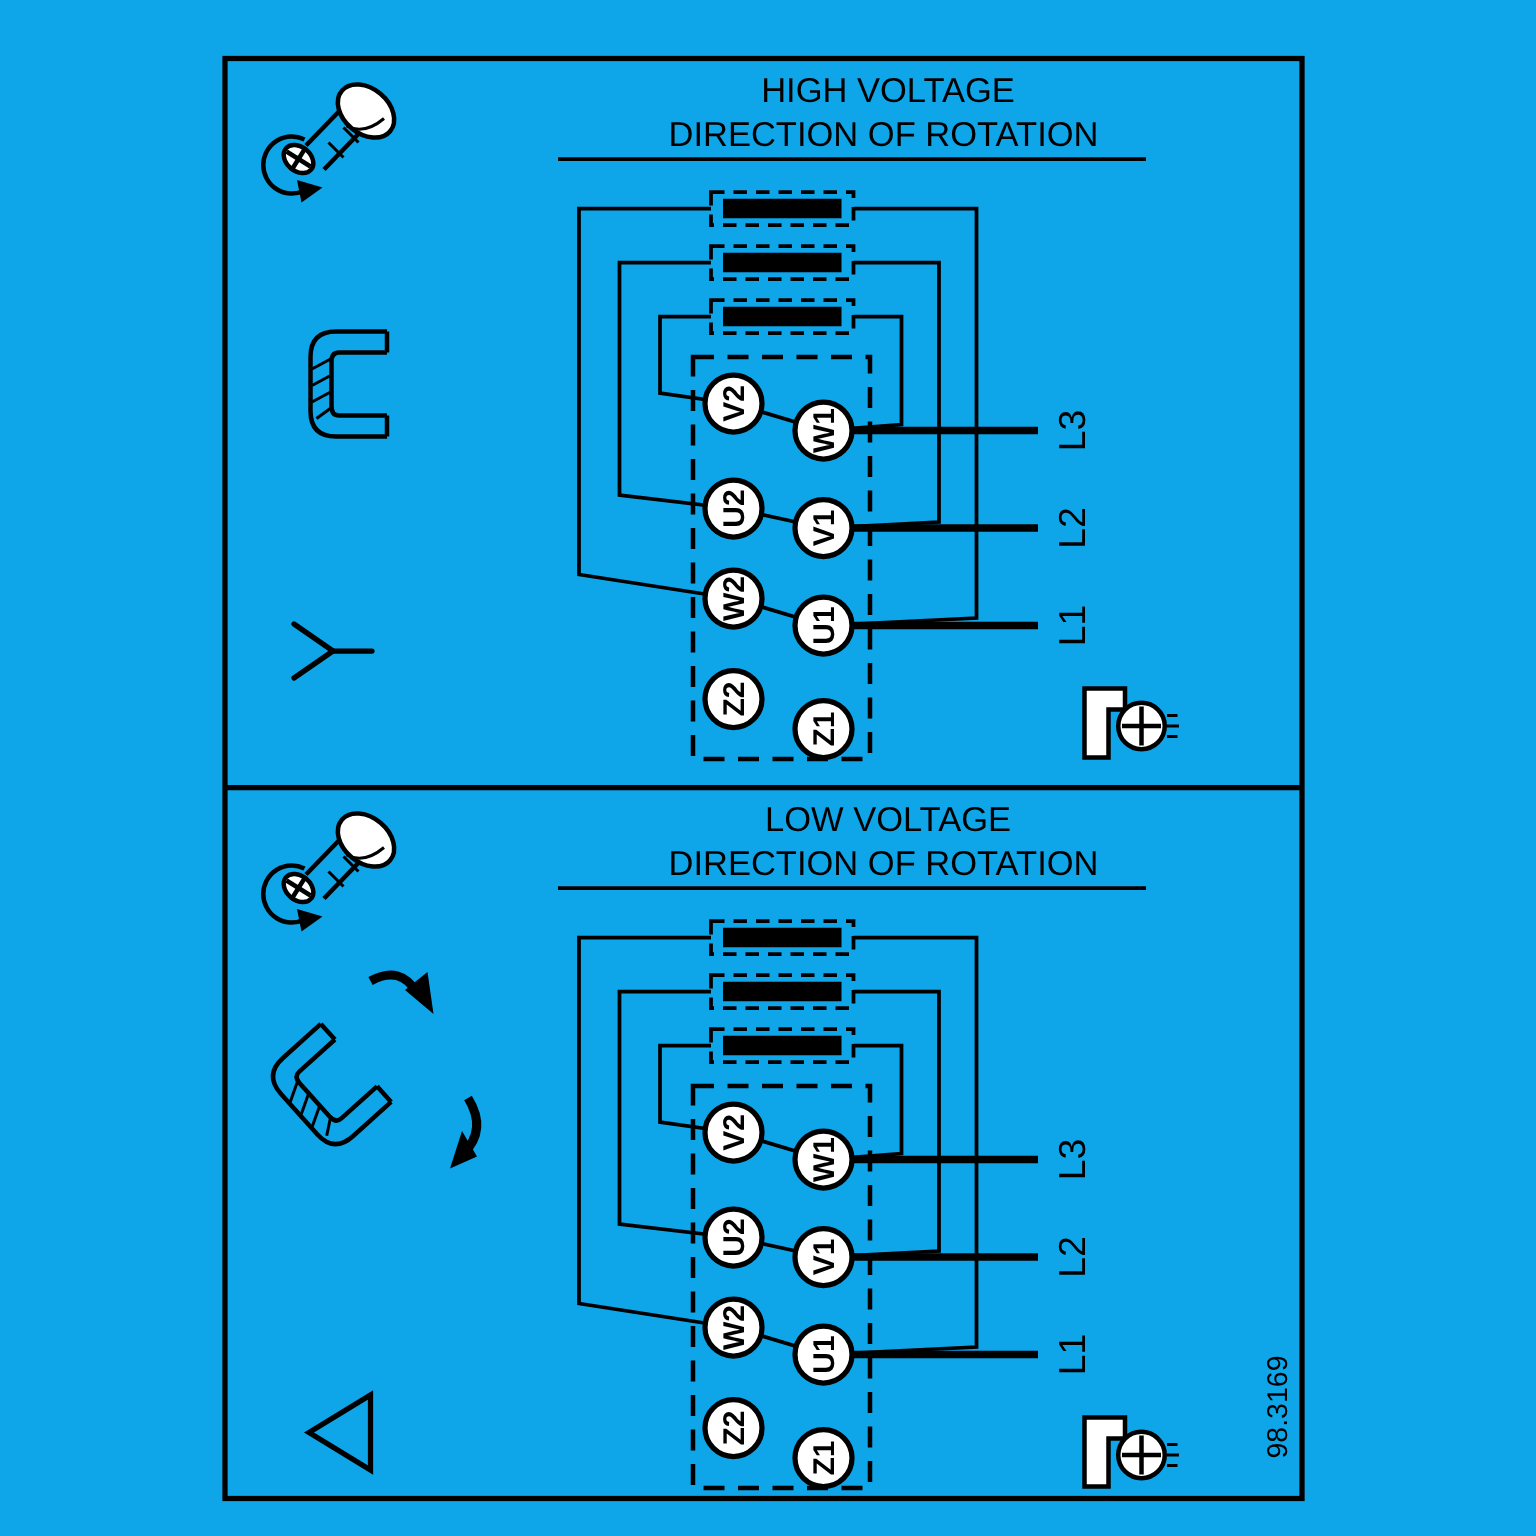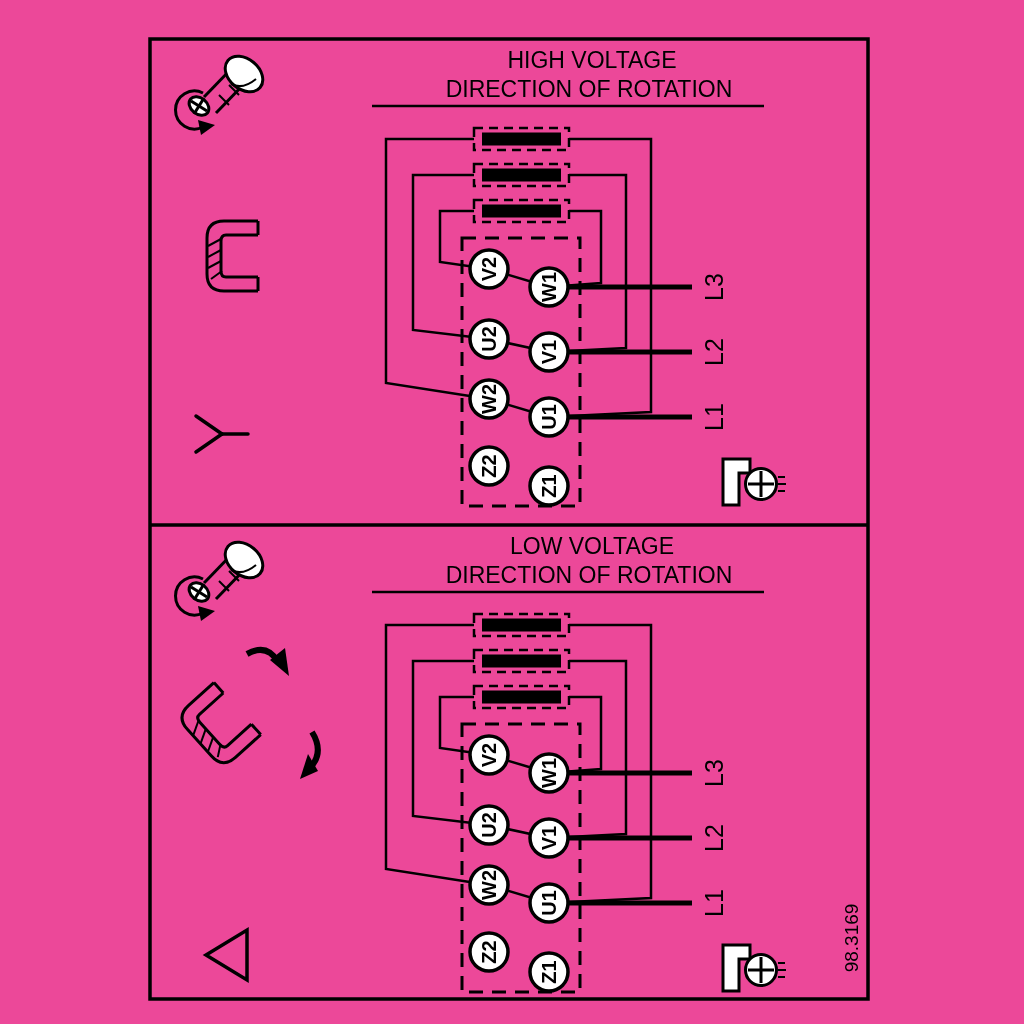--- a/index.html
+++ b/index.html
@@ -1,16 +1,16 @@
 <!DOCTYPE html>
 <html><head>
 <meta charset="utf-8">
 <style>
   html,body{margin:0;padding:0;background:#ffffff;}
-  .stage{position:relative;width:1024px;height:1024px;background:#ec4899;overflow:hidden;
+  .stage{position:relative;width:1024px;height:1024px;background:#0ea5e9;overflow:hidden;
          font-family:"Liberation Sans",sans-serif;}
   svg{display:block;}
   .title{font-family:"Liberation Sans",sans-serif;font-size:23px;fill:#000;}
   .tlabel{font-family:"Liberation Sans",sans-serif;font-size:20px;font-weight:bold;fill:#000;}
   .llabel{font-family:"Liberation Sans",sans-serif;font-size:25px;fill:#000;}
   .fig{font-family:"Liberation Sans",sans-serif;font-size:19px;fill:#000;}
   .w{stroke:#000;stroke-width:2.5;fill:none;}
   .w5{stroke:#000;stroke-width:5;fill:none;}
   .thin{stroke:#000;stroke-width:2;fill:none;}
   .ic{stroke:#000;stroke-width:3;fill:none;}

